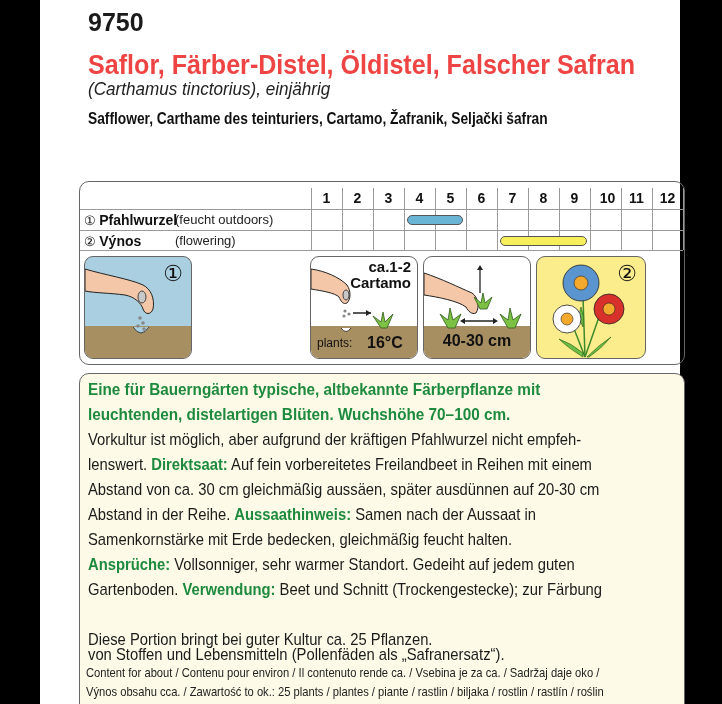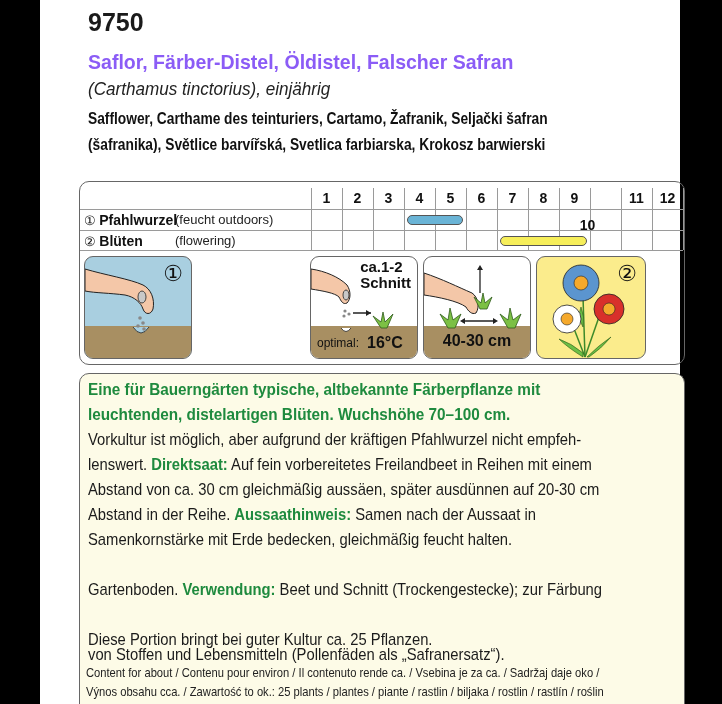--- a/index.html
+++ b/index.html
@@ -1,21 +1,21 @@
 <!DOCTYPE html>
 <html><head>
 <meta charset="utf-8">
 <style>
   html,body{margin:0;padding:0;}
   body{width:722px;height:704px;background:#000;position:relative;overflow:hidden;font-family:"Liberation Sans",sans-serif;}
   .page{position:absolute;left:40px;top:0;width:640px;height:704px;background:#fff;}
   .abs{position:absolute;}
   .cond{transform-origin:left top;display:inline-block;white-space:nowrap;}
   #artno{left:48px;top:8px;font-weight:bold;font-size:25px;color:#1a1a1a;}
-  #title{left:48px;top:50px;font-weight:bold;font-size:21px;color:#8b5cf6;}
+  #title{left:48px;top:50px;font-weight:bold;font-size:27px;color:#ef4444;}
   #latin{left:48px;top:78px;font-style:italic;font-size:19px;color:#222;}
   #lat-rest{font-style:italic;}
   .names{left:48px;font-weight:bold;font-size:16px;color:#111;}
   #names1{top:110px;}
   #names2{top:136px;}
 
   
   #calbox{left:39px;top:181px;width:606px;height:184px;border:1.5px solid #666;border-radius:10px;box-sizing:border-box;}
   .cell{position:absolute;border-left:1px solid #9a9a9a;box-sizing:border-box;}
   .hline{position:absolute;height:1px;background:#9a9a9a;}
@@ -49,23 +49,20 @@
   </div>
 
   <div id="latin" class="abs">
     <span class="cond" style="transform:scaleX(0.9)">
       <span>(Carthamus tinctorius)</span><span id="lat-rest">, einjährig</span>
     </span>
   </div>
 
   <div id="names1" class="abs names">
     <span class="cond" style="transform:scaleX(0.86)">Safflower, Carthame des teinturiers, Cartamo, Žafranik, Seljački šafran</span>
-  </div>
-  <div id="names2" class="abs names">
-    <span class="cond" style="transform:scaleX(0.86)">(šafranika), Světlice barvířská, Svetlica farbiarska, Krokosz barwierski</span>
   </div>
 
   <div id="calbox" class="abs">
 
     <div class="hline" style="left:0;width:603px;top:27px;"></div>
     <div class="hline" style="left:0;width:603px;top:48px;"></div>
     <div class="hline" style="left:0;width:603px;top:68px;"></div>
 
     <div id="months">
         <div class="cell" style="left: 231px; top: 6px; height: 62px; width: 1px;"></div>
@@ -83,33 +80,33 @@
         <div class="cell" style="left: 603px; top: 6px; height: 62px; width: 1px;"></div>
         <div class="mnum" style="left: 231px;">1</div>
         <div class="mnum" style="left: 262px;">2</div>
         <div class="mnum" style="left: 293px;">3</div>
         <div class="mnum" style="left: 324px;">4</div>
         <div class="mnum" style="left: 355px;">5</div>
         <div class="mnum" style="left: 386px;">6</div>
         <div class="mnum" style="left: 417px;">7</div>
         <div class="mnum" style="left: 448px;">8</div>
         <div class="mnum" style="left: 479px;">9</div>
-        <div class="mnum" style="left: 492px; margin-top: 27px;">10</div>
+        <div class="mnum" style="left: 512px;">10</div>
         <div class="mnum" style="left: 541px;">11</div>
         <div class="mnum" style="left: 572px;">12</div>
       </div>
 
     <div class="rowlabel" style="top:30px;">
       <span>①</span>
       <b>Pfahlwurzel</b>
       <span class="en">(feucht outdoors)</span>
     </div>
     <div class="rowlabel" style="top:51px;">
       <span>②</span>
-      <b>Blüten</b>
+      <b>Výnos</b>
       <span class="en">(flowering)</span>
     </div>
 
     <div id="bars">
         <div class="bar" style="left: 327px; top: 33px; width: 56px; background: rgb(106, 180, 214);"></div>
         <div class="bar" style="left: 420px; top: 54px; width: 87px; background: rgb(246, 238, 90);"></div>
       </div>
 
     <div class="panel" style="left:4px;background:#a9cfe0;">
       <div class="ground" style="height:32px;"></div>
@@ -121,36 +118,36 @@
           <circle cx="58" cy="66" r="1.8" fill="#888"></circle>
           <circle cx="53" cy="69" r="1.8" fill="#888"></circle>
           <circle cx="59" cy="72" r="1.8" fill="#888"></circle>
       </svg>
       <div class="ptext" style="right:8px;top:4px;font-weight:normal;font-size:22px;">①</div>
     </div>
 
 
     <div class="panel" style="left:230px;background:#fff;">
       <div class="ground" style="height:32px;"></div>
-      <div class="ptext" style="right:6px;top:2px;font-size:15px;line-height:16px;text-align:left;margin-left:36px;">
+      <div class="ptext" style="right:6px;top:2px;font-size:15px;line-height:16px;text-align:right;margin-left:36px;">
         <span>ca.1-2</span><br>
-        <span>Schnitt</span>
+        <span>Cartamo</span>
       </div>
       <svg class="abs" style="left:0;top:0" width="108" height="103">
         <path d="M0 12 C14 14,28 20,36 28 C40 34,40 42,36 46 C32 48,30 44,28 40 C24 36,12 34,0 32 Z" fill="#f4c7a8" stroke="#222" stroke-width="1"></path>
         <ellipse cx="35" cy="38" rx="3" ry="5" fill="#c8c8c8" stroke="#222" stroke-width="0.8"></ellipse>
         <circle cx="34" cy="54" r="1.6" fill="#888"></circle>
           <circle cx="38" cy="57" r="1.6" fill="#888"></circle>
           <circle cx="33" cy="59" r="1.6" fill="#888"></circle>
         <line x1="42" y1="56" x2="60" y2="56" stroke="#222" stroke-width="1.5"></line>
         <path d="M60 56 l-5 -3 l0 6 z" fill="#222"></path>
         <path d="M70 71 l-8 -12 l8 6 l2 -10 l2 10 l8 -8 l-6 14 z" fill="#7cc044" stroke="#2d5a1a" stroke-width="0.8"></path>
         <path d="M30 71 Q35 78 40 71" fill="#fff" stroke="#222" stroke-width="0.8"></path>
       </svg>
-      <div class="ptext" style="left:6px;bottom:8px;font-size:12px;font-weight:normal;">optimal:</div>
+      <div class="ptext" style="left:6px;bottom:8px;font-size:12px;font-weight:normal;">plants:</div>
       <div class="ptext" style="left:56px;bottom:6px;font-size:16px;">16°C</div>
     </div>
 
     <div class="panel" style="left:343px;background:#fff;">
       <div class="ground" style="height:32px;"></div>
       <svg class="abs" style="left:0;top:0" width="108" height="103">
         <path d="M0 16 C18 22,34 30,48 36 C54 40,56 50,52 56 C48 58,44 54,42 50 C34 44,14 40,0 38 Z" fill="#f4c7a8" stroke="#222" stroke-width="1"></path>
         <path d="M56 52 l-6 -12 l7 6 l2 -10 l2 10 l7 -6 l-5 12 z" fill="#7cc044" stroke="#2d5a1a" stroke-width="0.8"></path>
         <line x1="56" y1="36" x2="56" y2="10" stroke="#222" stroke-width="1.3"></line>
         <path d="M56 8 l-3 5 l6 0 z" fill="#222"></path>
@@ -192,20 +189,21 @@
   </div>
 
   <div id="txtbox" class="abs">
     <div class="tl h" style="top:6px;"><span class="cond" style="transform:scaleX(0.9)">Eine für Bauerngärten typische, altbekannte Färberpflanze mit</span></div>
     <div class="tl h" style="top:31px;"><span class="cond" style="transform:scaleX(0.9)">leuchtenden, distelartigen Blüten. Wuchshöhe 70–100 cm.</span></div>
     <div class="tl" style="top:56px;"><span class="cond" style="transform:scaleX(0.87)">Vorkultur ist möglich, aber aufgrund der kräftigen Pfahlwurzel nicht empfeh-</span></div>
     <div class="tl" style="top:81px;"><span class="cond" style="transform:scaleX(0.87)"><span>lenswert. </span><span class="g">Direktsaat:</span><span> Auf fein vorbereitetes Freilandbeet in Reihen mit einem</span></span></div>
     <div class="tl" style="top:106px;"><span class="cond" style="transform:scaleX(0.87)">Abstand von ca. 30 cm gleichmäßig aussäen, später ausdünnen auf 20-30 cm</span></div>
     <div class="tl" style="top:131px;"><span class="cond" style="transform:scaleX(0.87)"><span>Abstand in der Reihe. </span><span class="g">Aussaathinweis:</span><span> Samen nach der Aussaat in</span></span></div>
     <div class="tl" style="top:156px;"><span class="cond" style="transform:scaleX(0.87)">Samenkornstärke mit Erde bedecken, gleichmäßig feucht halten.</span></div>
+    <div class="tl" style="top:181px;"><span class="cond" style="transform:scaleX(0.87)"><span class="g">Ansprüche:</span><span> Vollsonniger, sehr warmer Standort. Gedeiht auf jedem guten</span></span></div>
     <div class="tl" style="top:206px;"><span class="cond" style="transform:scaleX(0.87)"><span>Gartenboden. </span><span class="g">Verwendung:</span><span> Beet und Schnitt (Trockengestecke); zur Färbung</span></span></div>
     <div class="tl" style="top:231px;margin-top:40px;"><span class="cond" style="transform:scaleX(0.87)">von Stoffen und Lebensmitteln (Pollenfäden als „Safranersatz“).</span></div>
     <div class="tl" style="top:256px;"><span class="cond" style="transform:scaleX(0.87)">Diese Portion bringt bei guter Kultur ca. 25 Pflanzen.</span></div>
   </div>
 
   <div class="abs foot" style="top:665px;"><span class="cond" style="transform:scaleX(0.86)">Content for about / Contenu pour environ / Il contenuto rende ca. / Vsebina je za ca. / Sadržaj daje oko /</span></div>
   <div class="abs foot" style="top:684px;"><span class="cond" style="transform:scaleX(0.86)">Výnos obsahu cca. / Zawartość to ok.: 25 plants / plantes / piante / rastlin / biljaka / rostlin / rastlín / roślin</span></div>
 </div>
 
 </body></html>

